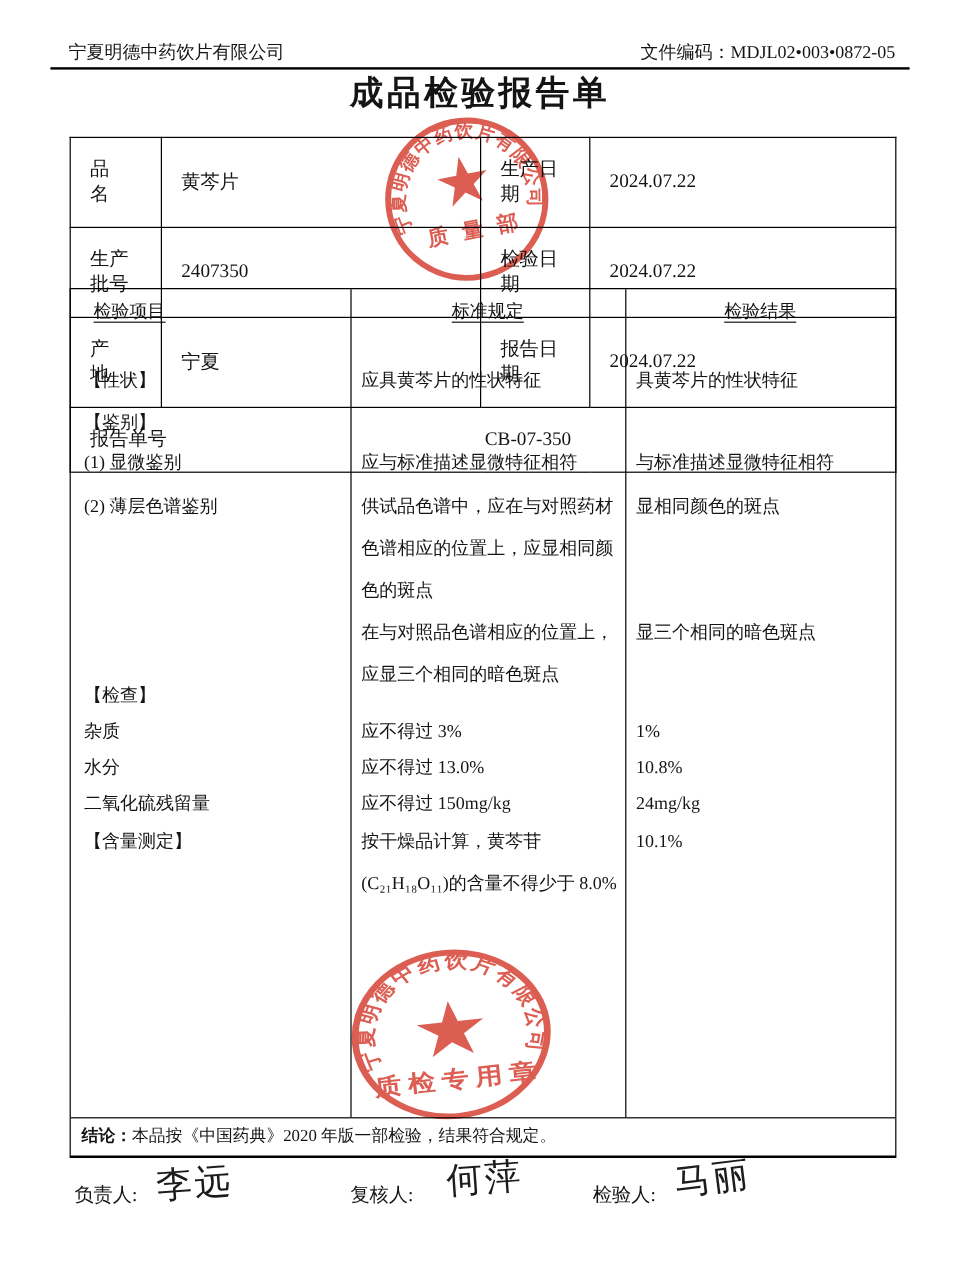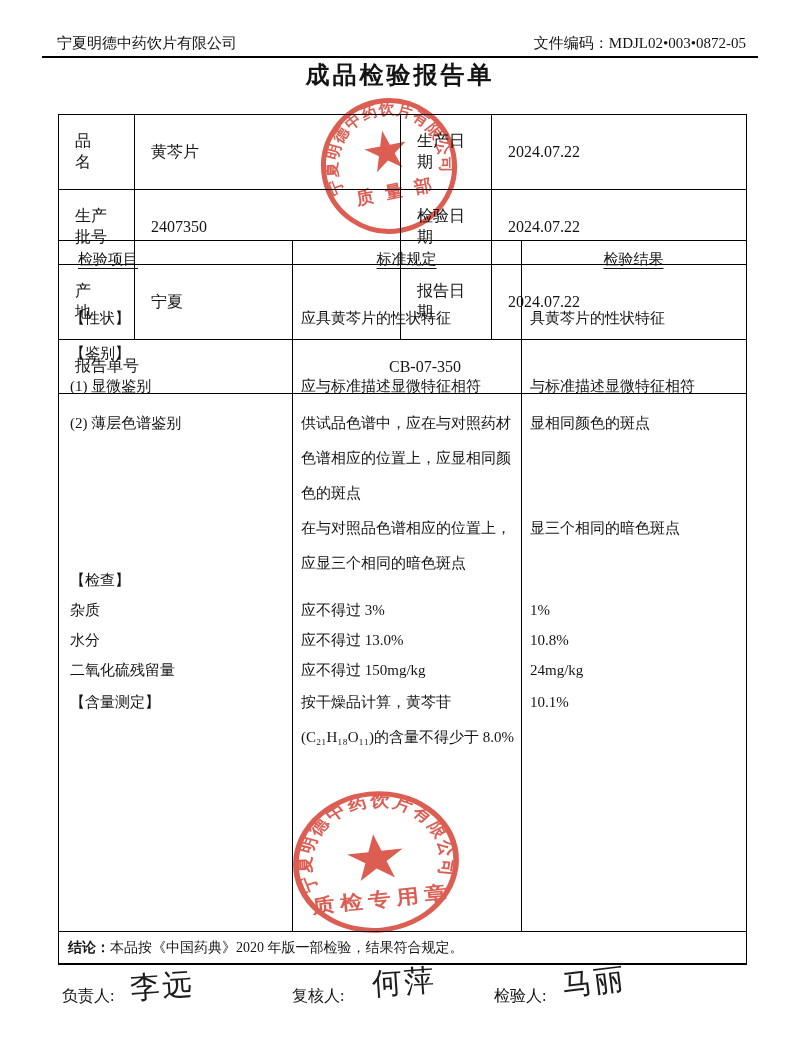--- a/index.html
+++ b/index.html
@@ -11,36 +11,36 @@
   .page { position:absolute; inset:0; }
 
   
   .doc-header {
     position:absolute; top:34px; left:57px; right:54px;
     display:flex; justify-content:space-between; font-size:15px;
   }
   .rule { position:absolute; top:56px; left:42px; right:42px; height:2px; background:#000; }
   .doc-title {
     position:absolute; top:59px; left:0; width:100%; text-align:center;
-    font-size:24px; font-weight:bold; letter-spacing:3px;
+    font-size:28px; font-weight:bold; letter-spacing:3px;
   }
 
   
   table.info {
     position:absolute; top:114px; left:58px; width:689px;
     border-collapse:collapse; table-layout:fixed; font-size:16px;
   }
   table.info td { border:1px solid #000; padding:16px; }
   table.info tr { height:30px; }
   table.info tr.r4 { height:50px; }
   td.lbl  { padding-left:9px; }
   td.val  { padding-left:14px; }
   td.lbl2 { padding-left:5px; }
   td.rpt  { position:relative; padding-left:9px; }
-  .rpt-val { position:absolute; left:330px; top:50%; transform:translateY(-50%); }
+  .rpt-val { position:absolute; left:345px; top:50%; transform:translateY(-50%); }
 
   
   .main {
     position:absolute; top:240px; left:58px; width:689px;
     border:1px solid #000; border-bottom-width:2px; box-sizing:border-box;
     font-size:15px;
   }
   .grid { position:relative; height:690px; border-bottom:1px solid #000; }
   .vline { position:absolute; top:0; bottom:0; width:1px; background:#000; }
   .v1 { left:233px; } .v2 { left:462px; }

